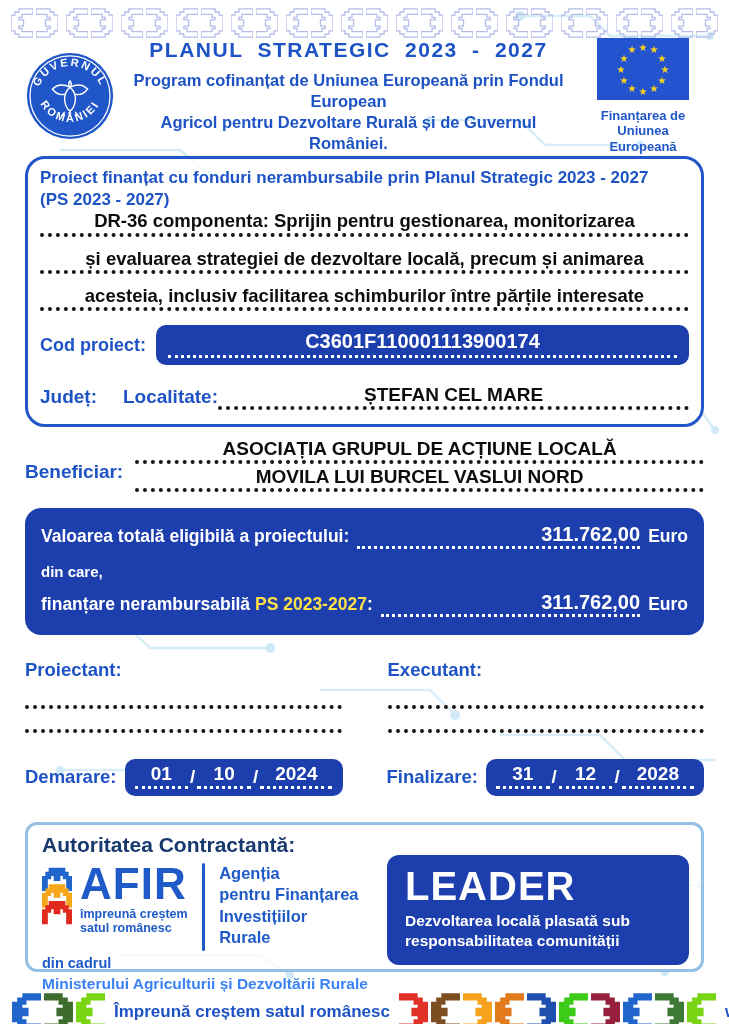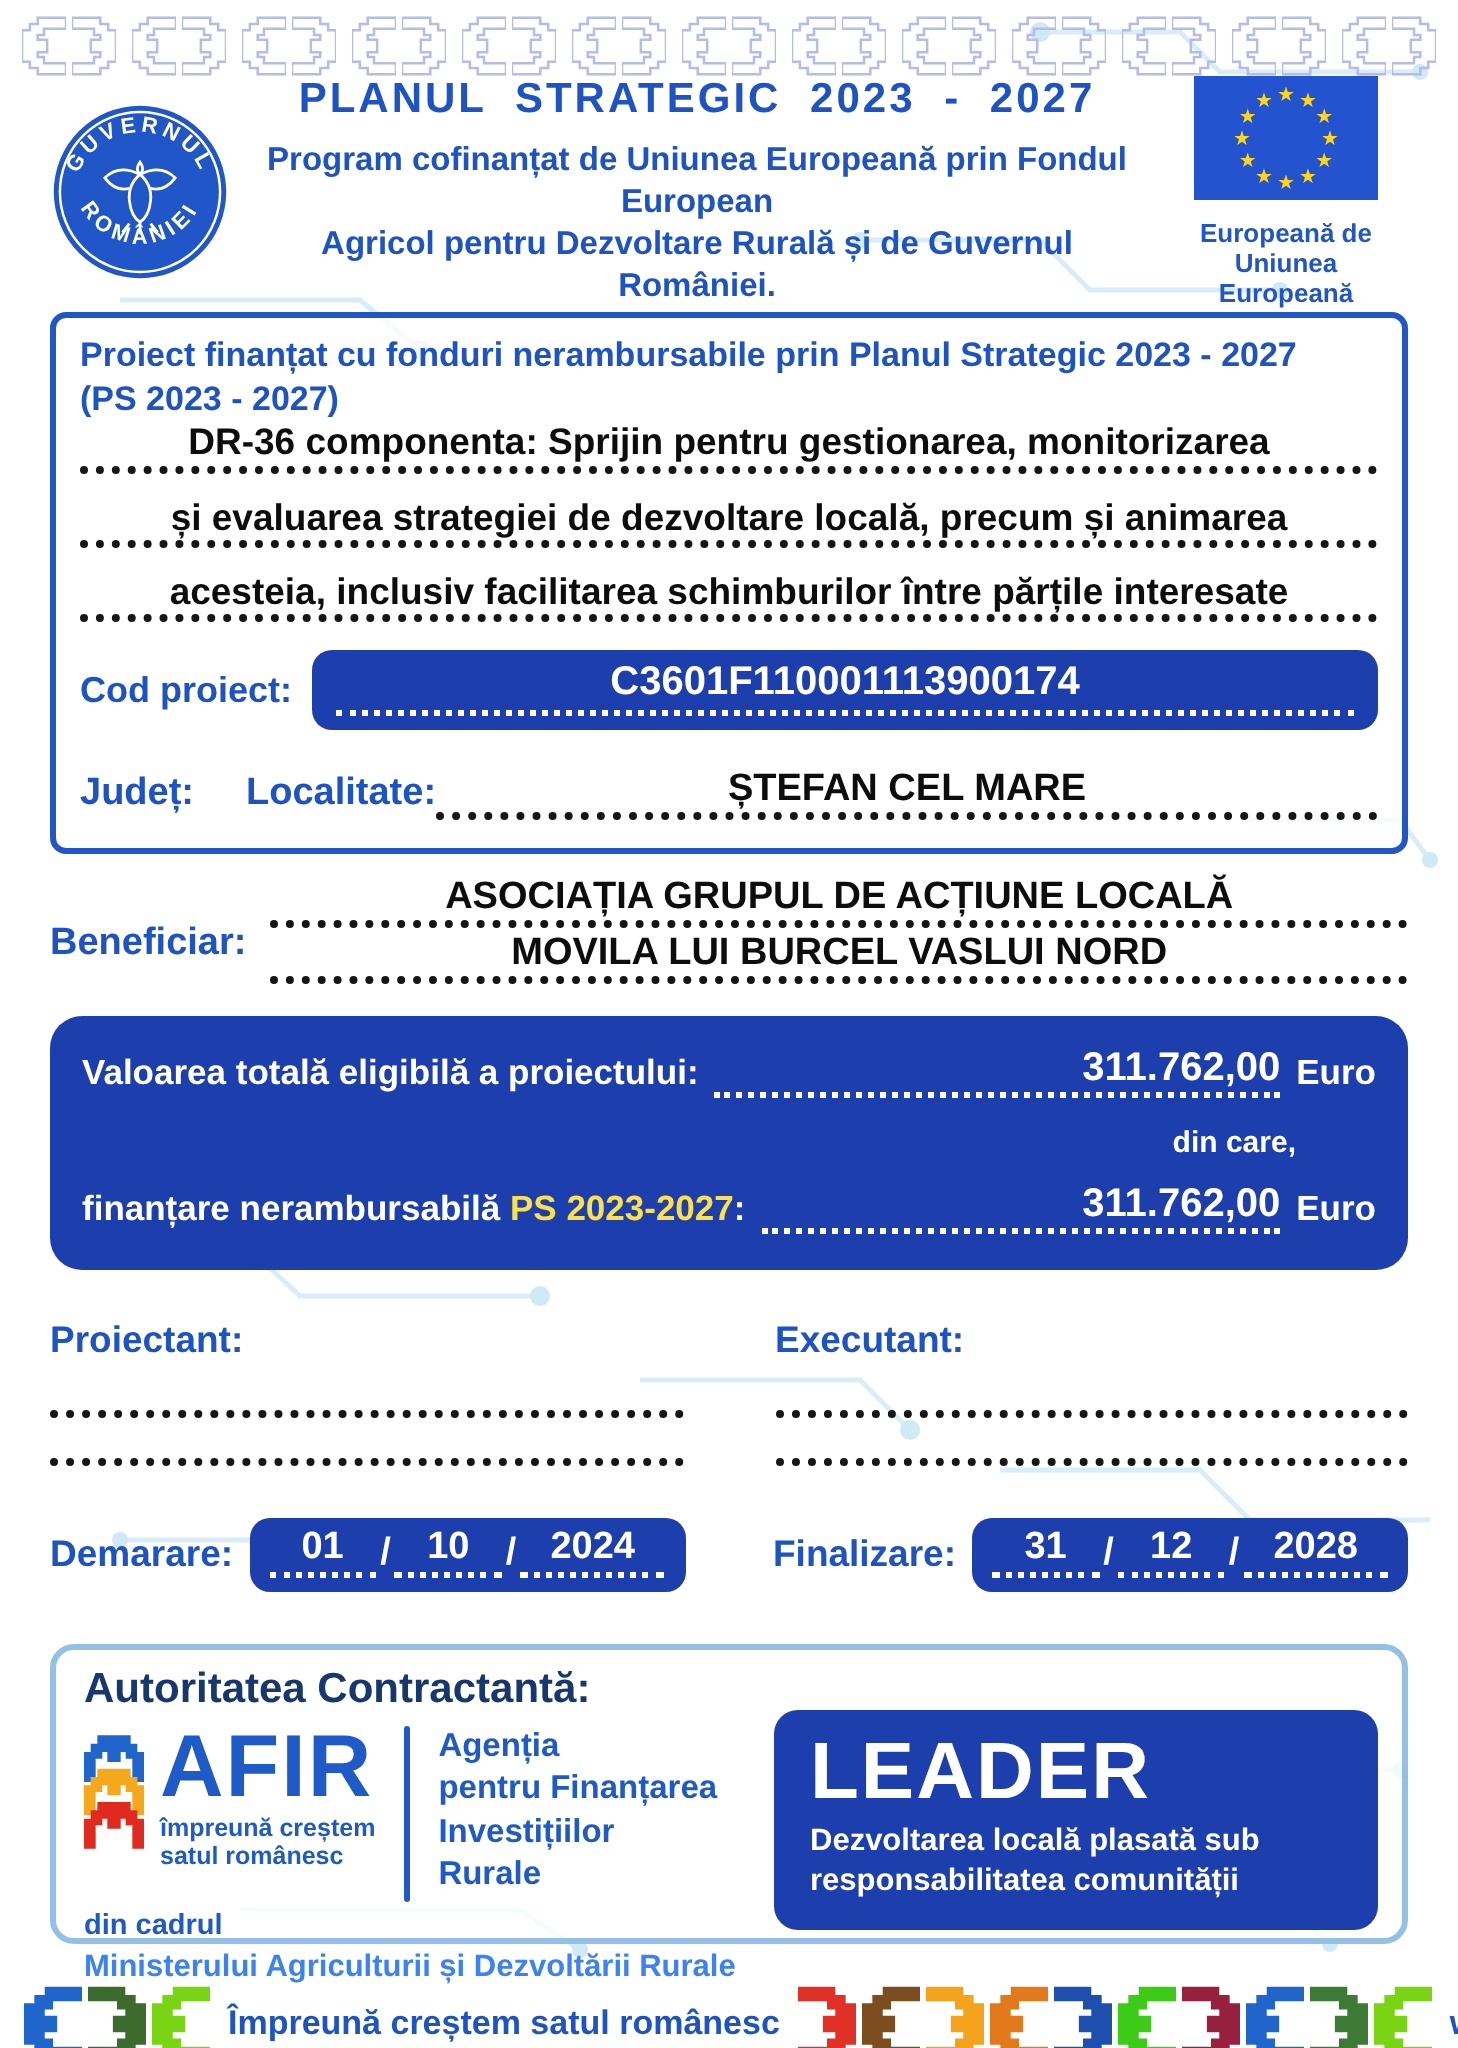--- a/index.html
+++ b/index.html
@@ -18,21 +18,21 @@
 
   
   .header { display:flex; align-items:center; padding:0 26px; gap:8px; height:108px; }
   .header-center { flex:1; text-align:center; }
   .title { color:#1d53c4; font-weight:bold; font-size:21px; letter-spacing:1.5px; word-spacing:7px; }
   .subtitle { color:#1d53c4; font-weight:bold; font-size:16.5px; line-height:1.28; margin-top:8px; }
   .eu-block { width:120px; text-align:center; }
   .eu-caption { color:#2156c8; font-weight:bold; font-size:13px; line-height:1.18; margin-top:4px; }
 
   
-  .box1 { margin:6px 25px 0; border:3px solid #2156c8; border-radius:8px; padding:8px 12px 14px; background:rgba(255,255,255,.75); }
+  .box1 { margin:6px 25px 0; border:3px solid #2156c8; border-radius:20px; padding:8px 12px 14px; background:rgba(255,255,255,.75); }
   .funding { color:#1d53c4; font-weight:bold; font-size:17px; line-height:1.3; }
   .dotted-row { border-bottom:4px dotted #161616; text-align:center; font-weight:bold; font-size:18.5px; color:#0d0d0d; line-height:1.1; padding-bottom:1px; }
   .dotted-row + .dotted-row { margin-top:12px; }
   .code-row { display:flex; align-items:center; margin-top:14px; gap:10px; }
   .code-label { color:#1d53c4; font-weight:bold; font-size:18px; white-space:nowrap; }
   .code-pill { flex:1; background:#1d3fae; border-radius:10px; padding:5px 12px 7px; }
   .code-value { color:#fff; text-align:center; font-weight:bold; font-size:20px; line-height:1.15; border-bottom:3.5px dotted #fff; padding-bottom:2px; }
   .loc-row { display:flex; align-items:flex-end; margin-top:20px; }
   .loc-label { color:#1d53c4; font-weight:bold; font-size:19px; white-space:nowrap; padding-bottom:2px; }
   .loc-label.second { margin-left:26px; }
@@ -44,21 +44,21 @@
   .ben-lines { flex:1; }
   .ben-lines .fill-line { display:block; }
   .ben-lines .fill-line + .fill-line { margin-top:3px; }
 
   
   .value-box { margin:16px 25px 0; background:#1d3fae; border-radius:16px; padding:16px 16px 18px; color:#fff; }
   .vb-row { display:flex; align-items:flex-end; gap:8px; }
   .vb-label { font-weight:bold; font-size:17.5px; white-space:nowrap; padding-bottom:2px; }
   .vb-fill { flex:1; border-bottom:3.5px dotted #fff; text-align:right; font-weight:bold; font-size:20px; line-height:1; padding-bottom:2px; color:#ffffff; }
   .vb-euro { font-weight:bold; font-size:17.5px; padding-bottom:2px; }
-  .vb-mid { text-align:right; font-size:15px; margin:14px 40px 12px 0; font-weight:600; }
+  .vb-mid { text-align:left; font-size:15px; margin:14px 40px 12px 0; font-weight:600; }
   .hl-yellow { color:#fde047;margin-top:43px; }
 
   
   .parties { display:grid; grid-template-columns:1fr 1fr; gap:0 46px; margin:24px 25px 0; }
   .party-label { color:#1d53c4; font-weight:bold; font-size:18.5px; }
   .party-line { border-bottom:4px dotted #161616; height:24px; }
   .party-line.first { height:28px; }
 
   
   .timeline { display:flex; margin:26px 25px 0; gap:44px; align-items:center; }
@@ -279,21 +279,21 @@
           <text x="65.1" y="45.5" text-anchor="middle" font-size="10" fill="#ffd617">★</text>
           <text x="57.0" y="53.6" text-anchor="middle" font-size="10" fill="#ffd617">★</text>
           <text x="46.0" y="56.5" text-anchor="middle" font-size="10" fill="#ffd617">★</text>
           <text x="35.0" y="53.6" text-anchor="middle" font-size="10" fill="#ffd617">★</text>
           <text x="26.9" y="45.5" text-anchor="middle" font-size="10" fill="#ffd617">★</text>
           <text x="24.0" y="34.5" text-anchor="middle" font-size="10" fill="#ffd617">★</text>
           <text x="26.9" y="23.5" text-anchor="middle" font-size="10" fill="#ffd617">★</text>
           <text x="35.0" y="15.4" text-anchor="middle" font-size="10" fill="#ffd617">★</text>
         </svg>
       <div class="eu-caption">
-        <div>Europeană de</div>
+        <div>Finanțarea de</div>
         <div>Uniunea Europeană</div>
       </div>
     </div>
   </div>
 
   <div class="box1">
     <div class="funding">
       <div>Proiect finanțat cu fonduri nerambursabile prin Planul Strategic 2023 - 2027</div>
       <div>(PS 2023 - 2027)</div>
     </div>

